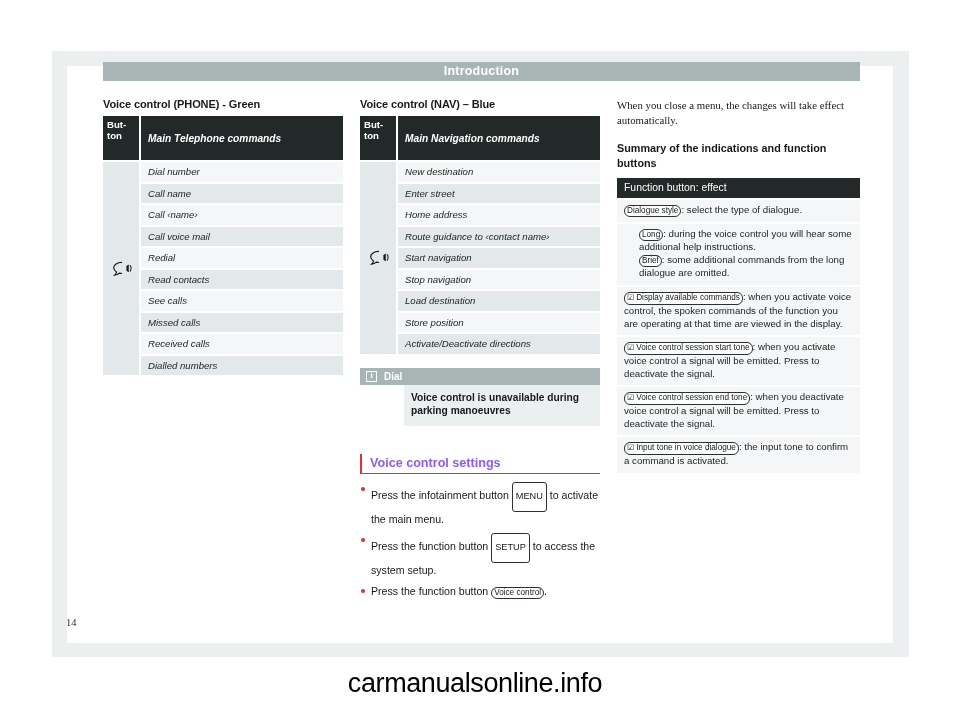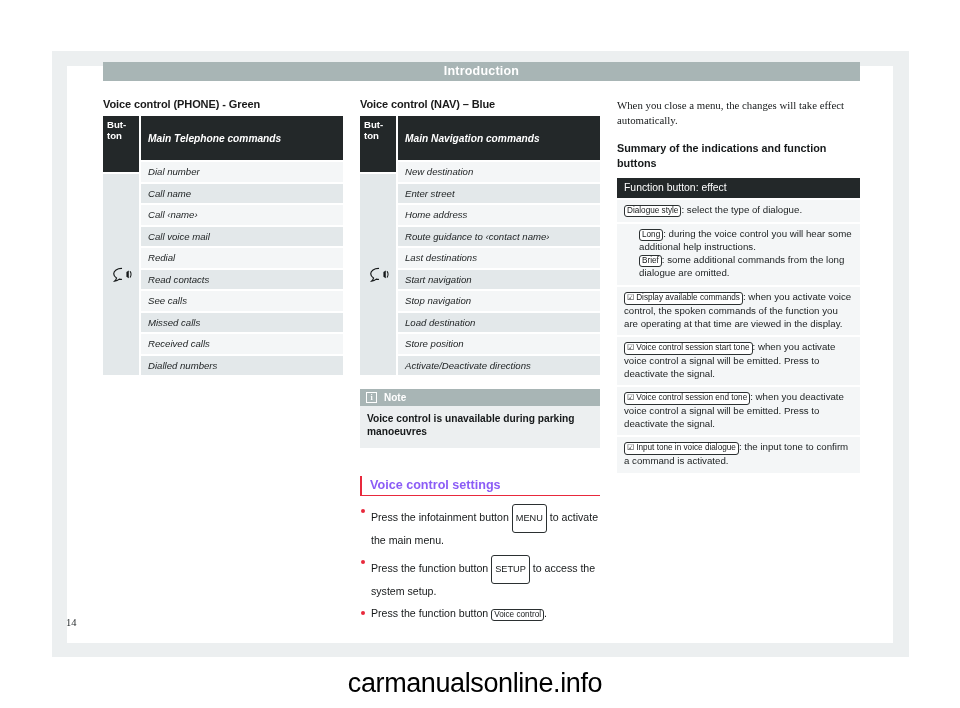--- a/index.html
+++ b/index.html
@@ -73,21 +73,21 @@
     display: flex;
     flex-direction: column;
   }
   .btn-col-head {
     background: #232829;
     color: #ffffff;
     font-size: 9.6px;
     font-weight: bold;
     padding: 4px 4px 5px 4px;
     line-height: 1.12;
-    height: 56px;
+    height: 44px;
   }
   .btn-col-body {
     flex: 1 1 auto;
     background: #e3e8ea;
     margin-top: 2px;
     position: relative;
   }
   .voice-icon {
     position: absolute;
     top: 50%; left: 50%;
@@ -146,20 +146,21 @@
     font-family: "Liberation Serif", serif;
     line-height: 1;
   }
   .note-body {
     background: #eceff0;
     font-size: 10.2px;
     font-weight: bold;
     color: #16191a;
     padding: 6px 7px 9px 7px;
     line-height: 1.32;
+    margin-left: 44px;
   }
 
   
   .section-heading {
     margin-top: 28px;
     border-left: 2.5px solid #e8293c;
     border-bottom: 1.3px solid #e8293c;
     padding: 2px 0 3px 8px;
     font-size: 12.6px;
     font-weight: bold;
@@ -191,21 +192,21 @@
     border: 1px solid #2b3031;
     border-radius: 3px;
     padding: 8px 3px;
     font-size: 9.2px;
     line-height: 1.25;
     white-space: nowrap;
     vertical-align: baseline;
     color: #16191a;
     background: #ffffff;
   }
-  .key.tiny { font-size: 8.2px; padding: 0 2px 0 2px; }
+  .key.tiny { font-size: 8.2px; padding: 0 2px 0 2px; border-radius: 6px; }
   .key .chk {
     display: inline-block;
     margin-right: 2px;
     font-size: 8px;
   }
 
   
   .para {
     font-size: 10.8px;
     color: #16191a;
@@ -316,34 +317,33 @@
           </svg>
         </div>
       </div>
       <div class="cmds-col">
         <div class="cmds-col-head">Main Navigation commands</div>
         <div>
           <div class="cmd-row">New destination</div>
           <div class="cmd-row alt">Enter street</div>
           <div class="cmd-row">Home address</div>
           <div class="cmd-row alt">Route guidance to ‹contact name›</div>
-          <div class="cmd-row">Last destinations</div>
           <div class="cmd-row alt">Start navigation</div>
           <div class="cmd-row">Stop navigation</div>
           <div class="cmd-row alt">Load destination</div>
           <div class="cmd-row">Store position</div>
           <div class="cmd-row alt">Activate/Deactivate directions</div>
         </div>
       </div>
     </div>
 
     <div class="note-box">
       <div class="note-head">
         <span class="note-icon">i</span>
-        <span>Note</span>
+        <span>Dial</span>
       </div>
       <div class="note-body">Voice control is unavailable during parking manoeuvres</div>
     </div>
 
     <div class="section-heading">Voice control settings</div>
 
     <div class="bullet-list">
       <div class="bullet-item"><span>Press the infotainment button </span><span class="key">MENU</span><span> to activate the main menu.</span></div>
       <div class="bullet-item"><span>Press the function button </span><span class="key">SETUP</span><span> to access the system setup.</span></div>
       <div class="bullet-item"><span>Press the function button </span><span class="key tiny">Voice control</span><span>.</span></div>

